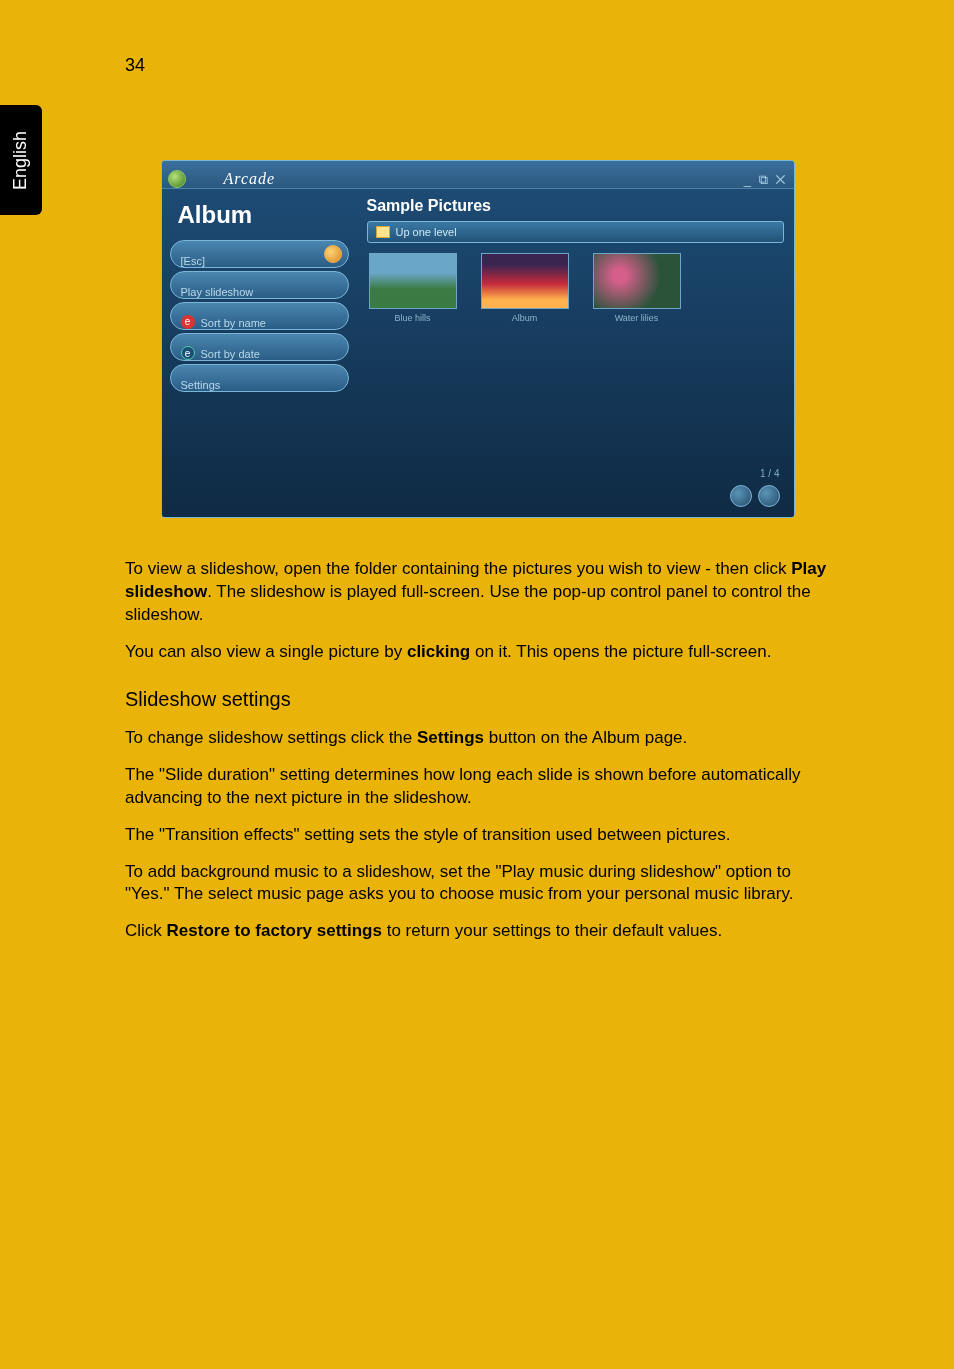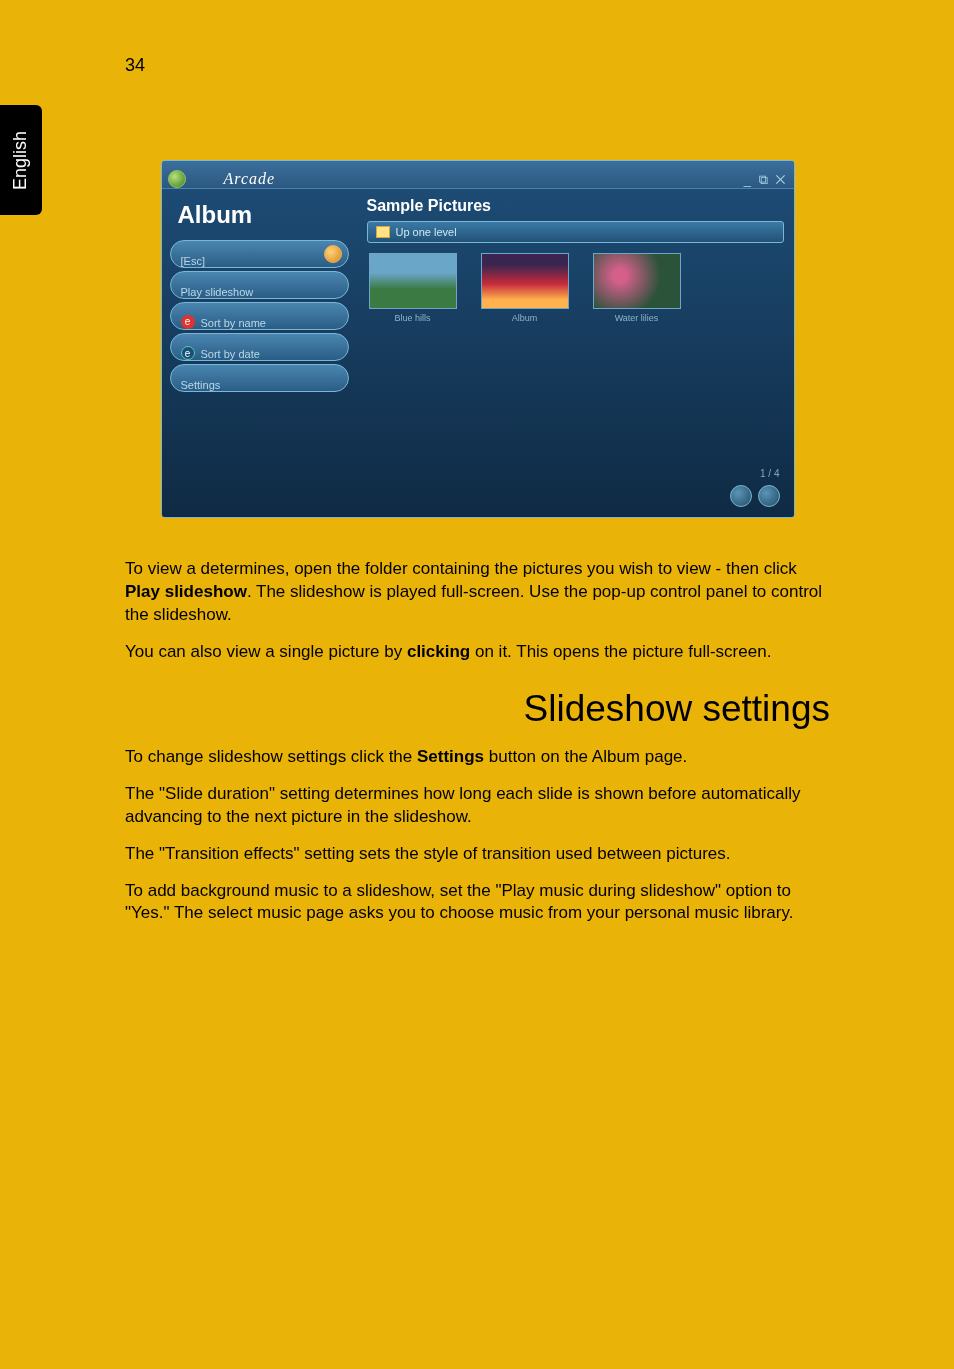--- a/index.html
+++ b/index.html
@@ -221,25 +221,24 @@
   }
 
   
   .doc-text p {
     font-size: 17px;
     line-height: 1.35;
     margin-bottom: 14px;
     color: #000;
   }
   .doc-text h2 {
-    font-size: 37px;
+    font-size: 20px;
     font-weight: normal;
     margin: 24px 0 16px 0;
     color: #000;
-    text-align: right;
   }
   .b { font-weight: bold; }
 </style>
 </head>
 <body>
 
 <div class="page">
 
   <div class="page-num">34</div>
 
@@ -308,30 +307,33 @@
               <div class="foot-circle"></div>
               <div class="foot-circle"></div>
             </div>
           </div>
         </div>
       </div>
     </div>
 
     <div class="doc-text">
       <p>
-        <span>To view a determines, open the folder containing the pictures you wish to view - then click  </span><span class="b">Play slideshow</span><span>. The slideshow is played full-screen. Use the pop-up control panel to control the slideshow.</span>
+        <span>To view a slideshow, open the folder containing the pictures you wish to view - then click  </span><span class="b">Play slideshow</span><span>. The slideshow is played full-screen. Use the pop-up control panel to control the slideshow.</span>
       </p>
       <p>
         <span>You can also view a single picture by </span><span class="b">clicking</span><span> on it. This opens the picture full-screen.</span>
       </p>
 
       <h2>Slideshow settings</h2>
 
       <p>
         <span>To change slideshow settings click the </span><span class="b">Settings</span><span> button on the Album page.</span>
       </p>
       <p>The "Slide duration" setting determines how long each slide is shown before automatically advancing to the next picture in the slideshow.</p>
       <p>The "Transition effects" setting sets the style of transition used between pictures.</p>
       <p>To add background music to a slideshow, set the "Play music during slideshow" option to "Yes." The select music page asks you to choose music from your personal music library.</p>
+      <p>
+        <span>Click </span><span class="b">Restore to factory settings</span><span> to return your settings to their default values.</span>
+      </p>
     </div>
 
   </div>
 </div>
 
 </body></html>

